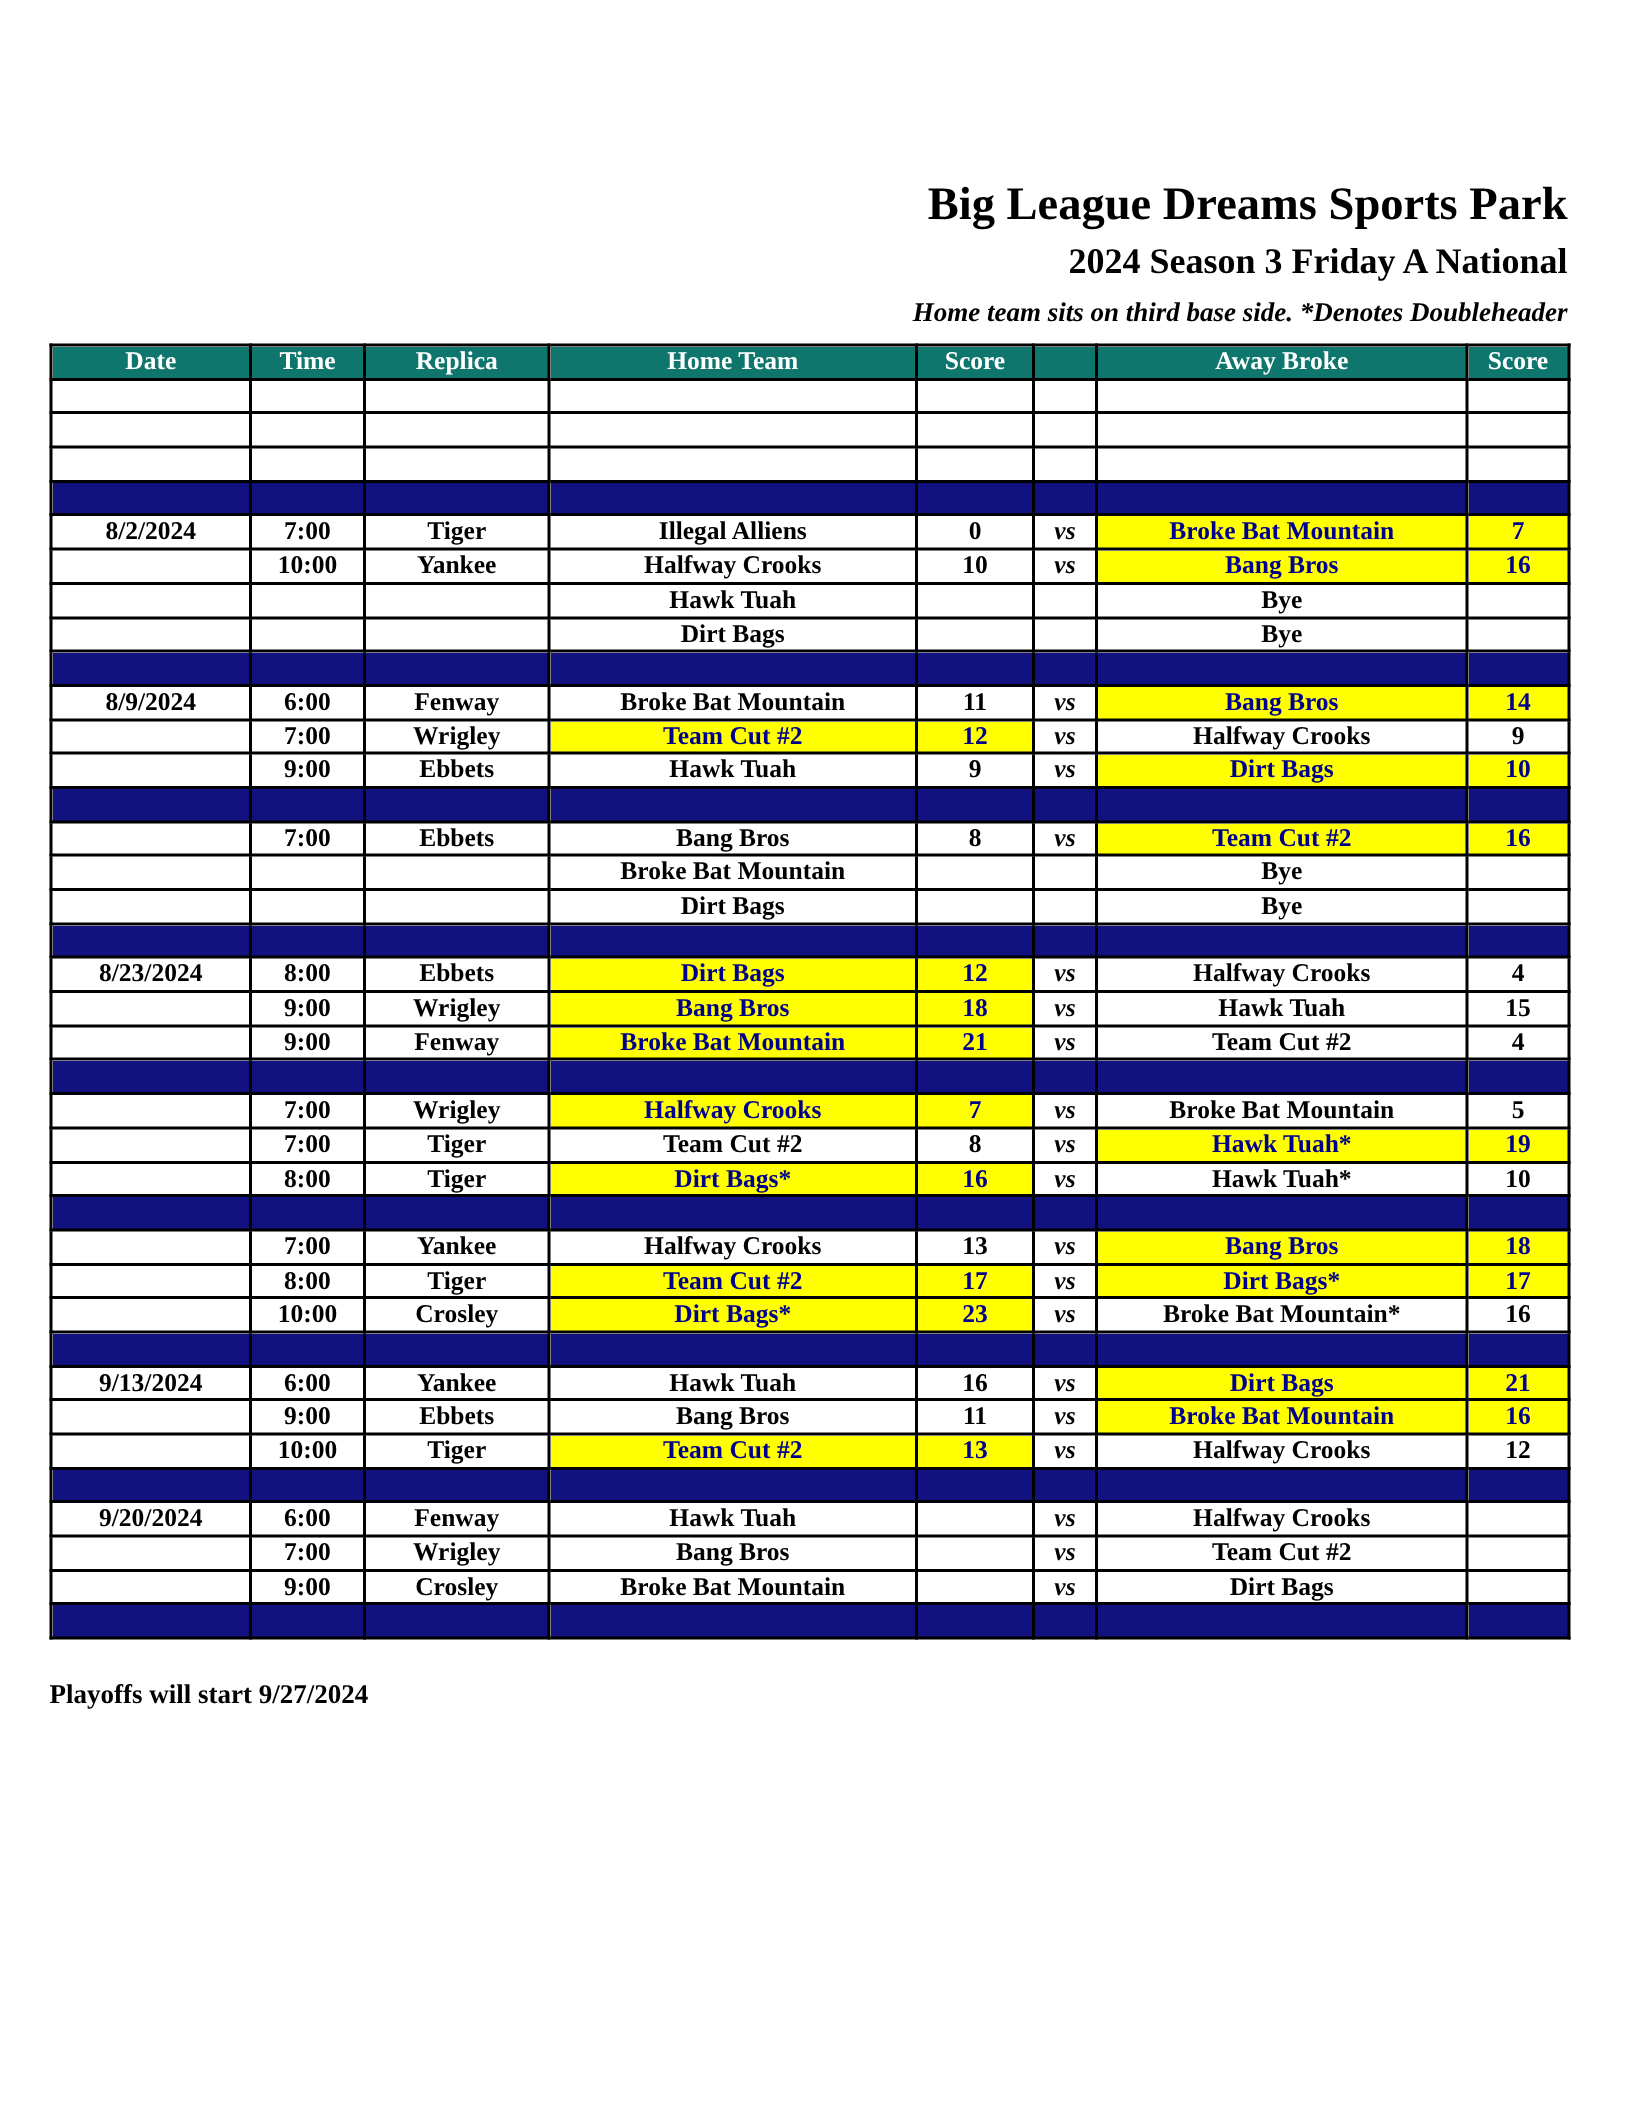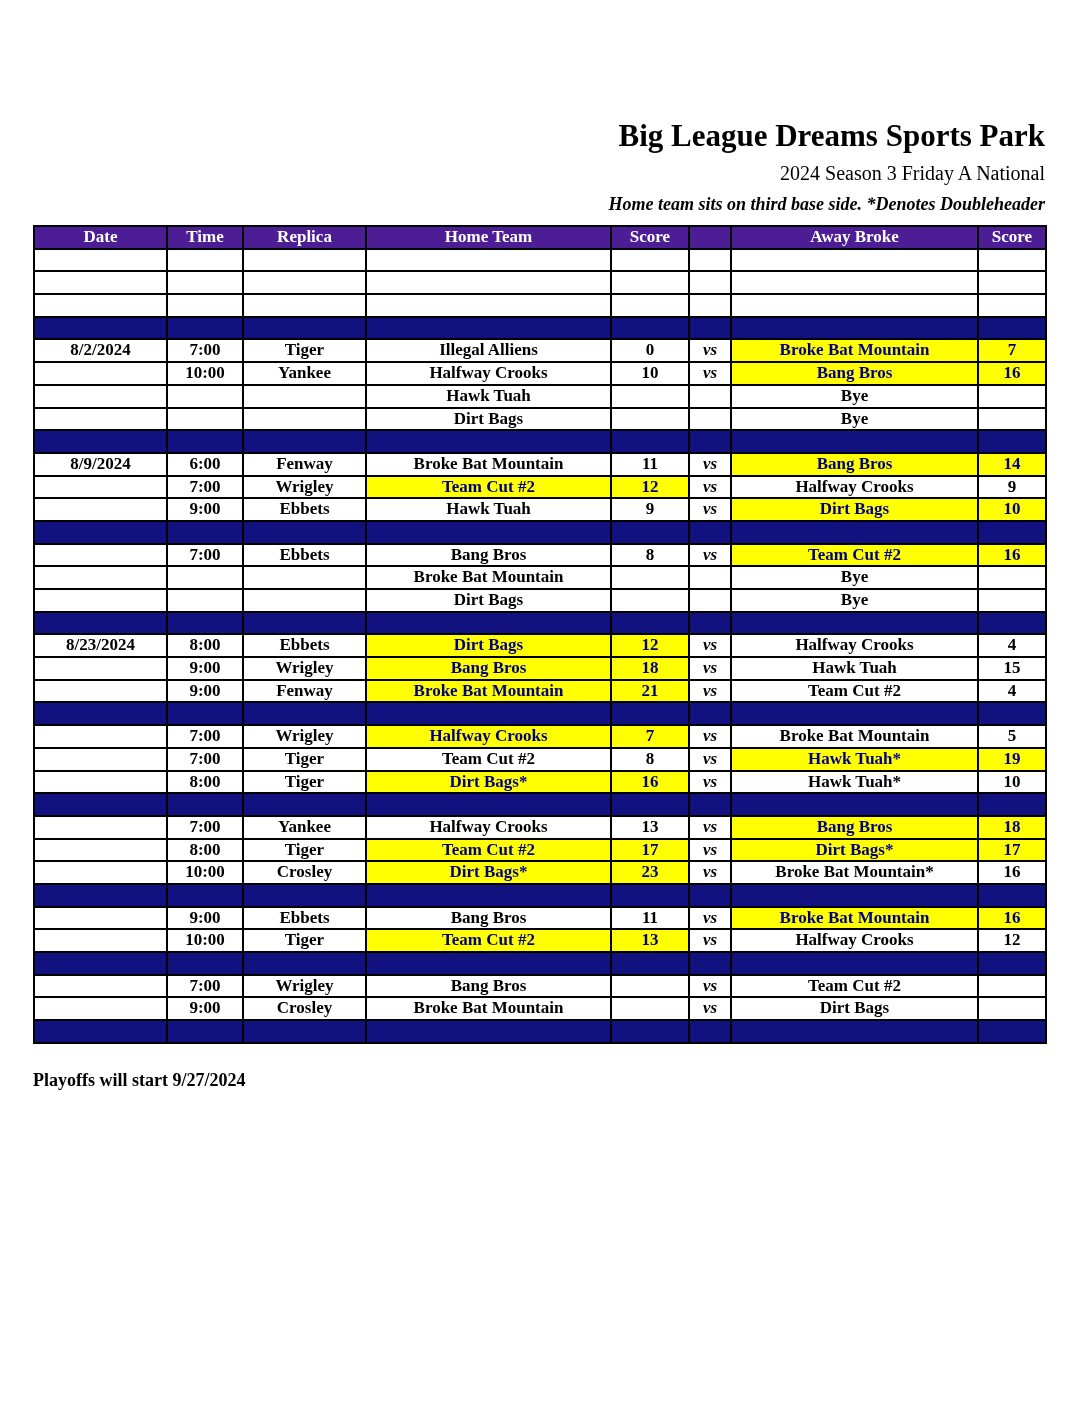--- a/index.html
+++ b/index.html
@@ -4,42 +4,42 @@
 <style>
   html,body { margin:0; padding:0; background:#ffffff; }
   body {
     width:1088px; height:1408px;
     font-family:"Liberation Serif","DejaVu Serif",serif;
     color:#000;
   }
   .sheet { padding:118px 0 0 33px; }
   .titles { width:1012px; text-align:right; }
   .main-title { font-size:31px; font-weight:bold; margin:0 0 8px 0; }
-  .sub-title  { font-size:20px; font-weight:normal; margin:0 0 9px 0; }
+  .sub-title  { font-size:24px; font-weight:bold; margin:0 0 9px 0; }
   .note-line  { font-size:18px; font-weight:bold; font-style:italic; margin:0 0 10px 0; }
 
   table.schedule {
     border-collapse:collapse;
     width:1012px;
     table-layout:fixed;
   }
   .schedule th, .schedule td {
     border:2px solid #000000;
     padding:0;
     height:20.7px;
     text-align:center;
     vertical-align:middle;
     font-weight:bold;
     font-size:17px;
     line-height:1.1;
     white-space:nowrap;
     overflow:hidden;
   }
   .schedule th {
-    background:#4c1d95;
+    background:#0f766e;
     color:#ffffff;
     font-size:17px;
   }
   .sep td { background:#11117f; }
   .hl { background:#ffff00; color:#00008b; }
   .c-vs { font-style:italic; font-size:15px;margin-top:32px; }
   .footer-line {
     width:1012px;
     margin-top:26px;
     font-size:18px;
@@ -365,20 +365,30 @@
           <td class="c-date"></td>
           <td class="c-time"></td>
           <td class="c-replica"></td>
           <td class="c-home"></td>
           <td class="c-score"></td>
           <td class="c-vs"></td>
           <td class="c-away"></td>
           <td class="c-score"></td>
         </tr>
         <tr>
+          <td class="c-date">9/13/2024</td>
+          <td class="c-time">6:00</td>
+          <td class="c-replica">Yankee</td>
+          <td class="c-home">Hawk Tuah</td>
+          <td class="c-score">16</td>
+          <td class="c-vs">vs</td>
+          <td class="c-away hl">Dirt Bags</td>
+          <td class="c-score hl">21</td>
+        </tr>
+        <tr>
           <td class="c-date"></td>
           <td class="c-time">9:00</td>
           <td class="c-replica">Ebbets</td>
           <td class="c-home">Bang Bros</td>
           <td class="c-score">11</td>
           <td class="c-vs">vs</td>
           <td class="c-away hl">Broke Bat Mountain</td>
           <td class="c-score hl">16</td>
         </tr>
         <tr>
@@ -392,20 +402,30 @@
           <td class="c-score">12</td>
         </tr>
         <tr class="sep">
           <td class="c-date"></td>
           <td class="c-time"></td>
           <td class="c-replica"></td>
           <td class="c-home"></td>
           <td class="c-score"></td>
           <td class="c-vs"></td>
           <td class="c-away"></td>
+          <td class="c-score"></td>
+        </tr>
+        <tr>
+          <td class="c-date">9/20/2024</td>
+          <td class="c-time">6:00</td>
+          <td class="c-replica">Fenway</td>
+          <td class="c-home">Hawk Tuah</td>
+          <td class="c-score"></td>
+          <td class="c-vs">vs</td>
+          <td class="c-away">Halfway Crooks</td>
           <td class="c-score"></td>
         </tr>
         <tr>
           <td class="c-date"></td>
           <td class="c-time">7:00</td>
           <td class="c-replica">Wrigley</td>
           <td class="c-home">Bang Bros</td>
           <td class="c-score"></td>
           <td class="c-vs">vs</td>
           <td class="c-away">Team Cut #2</td>

